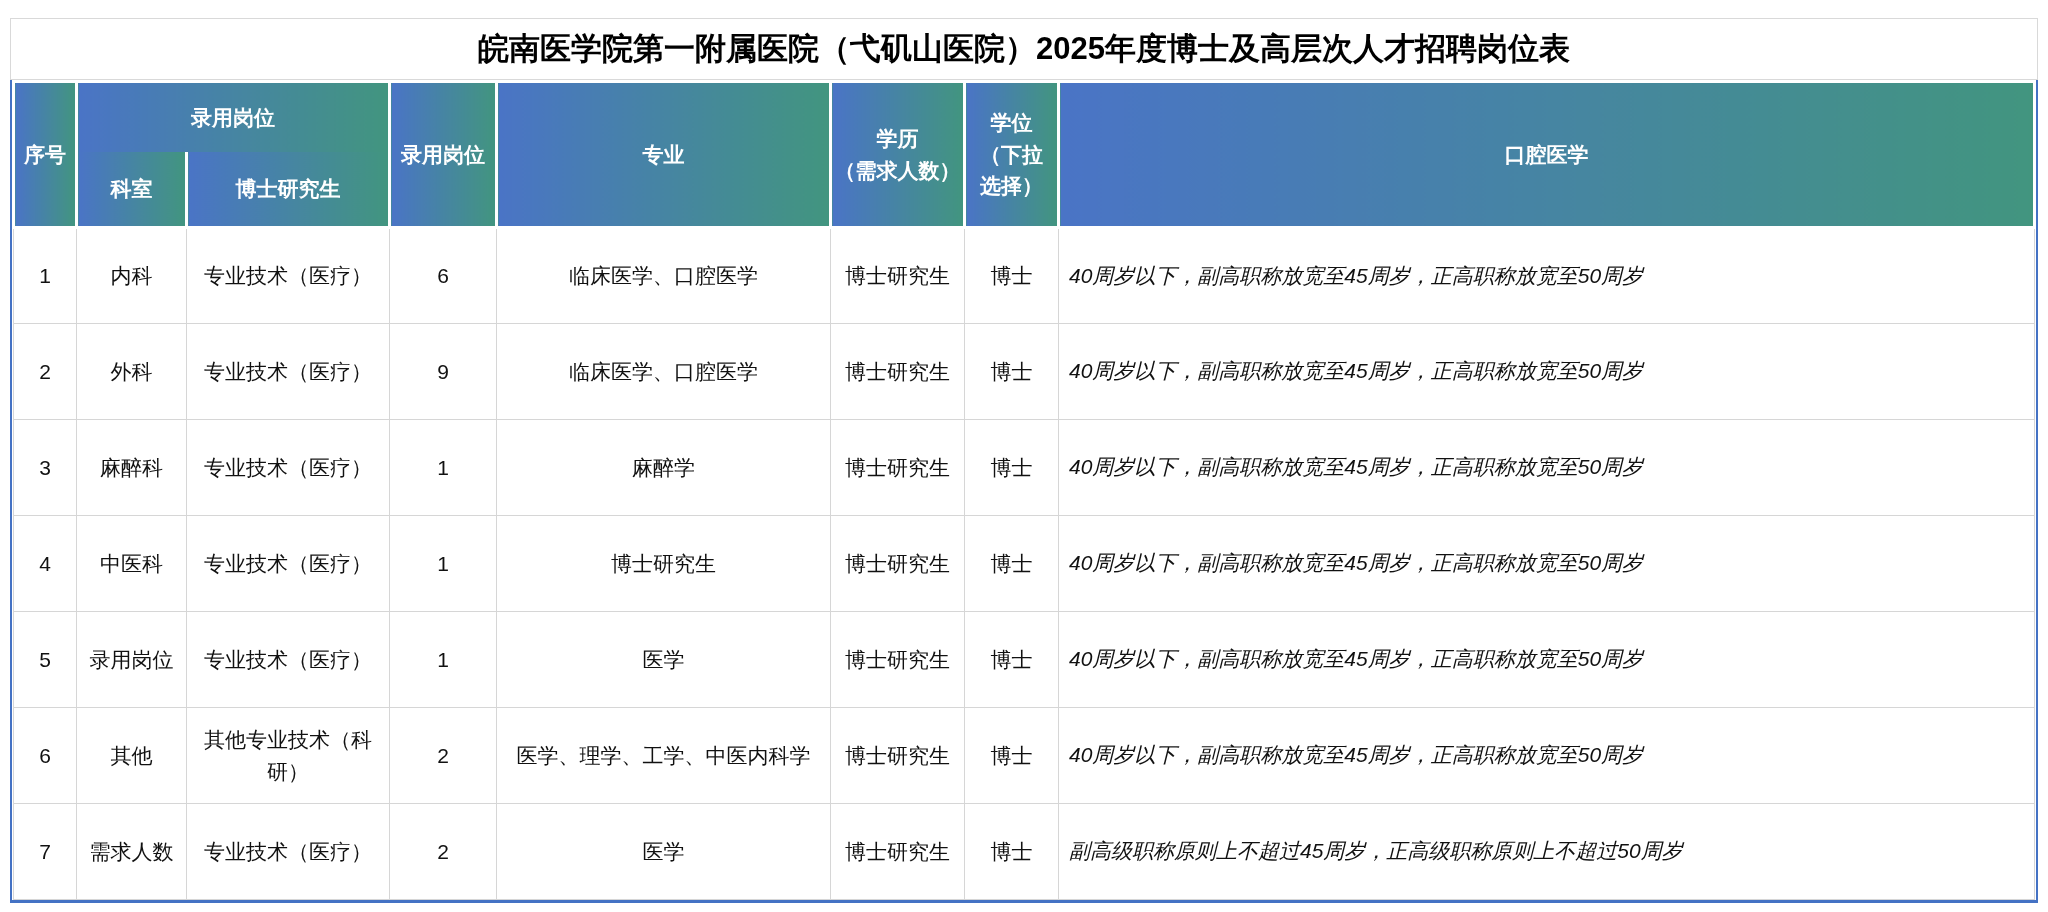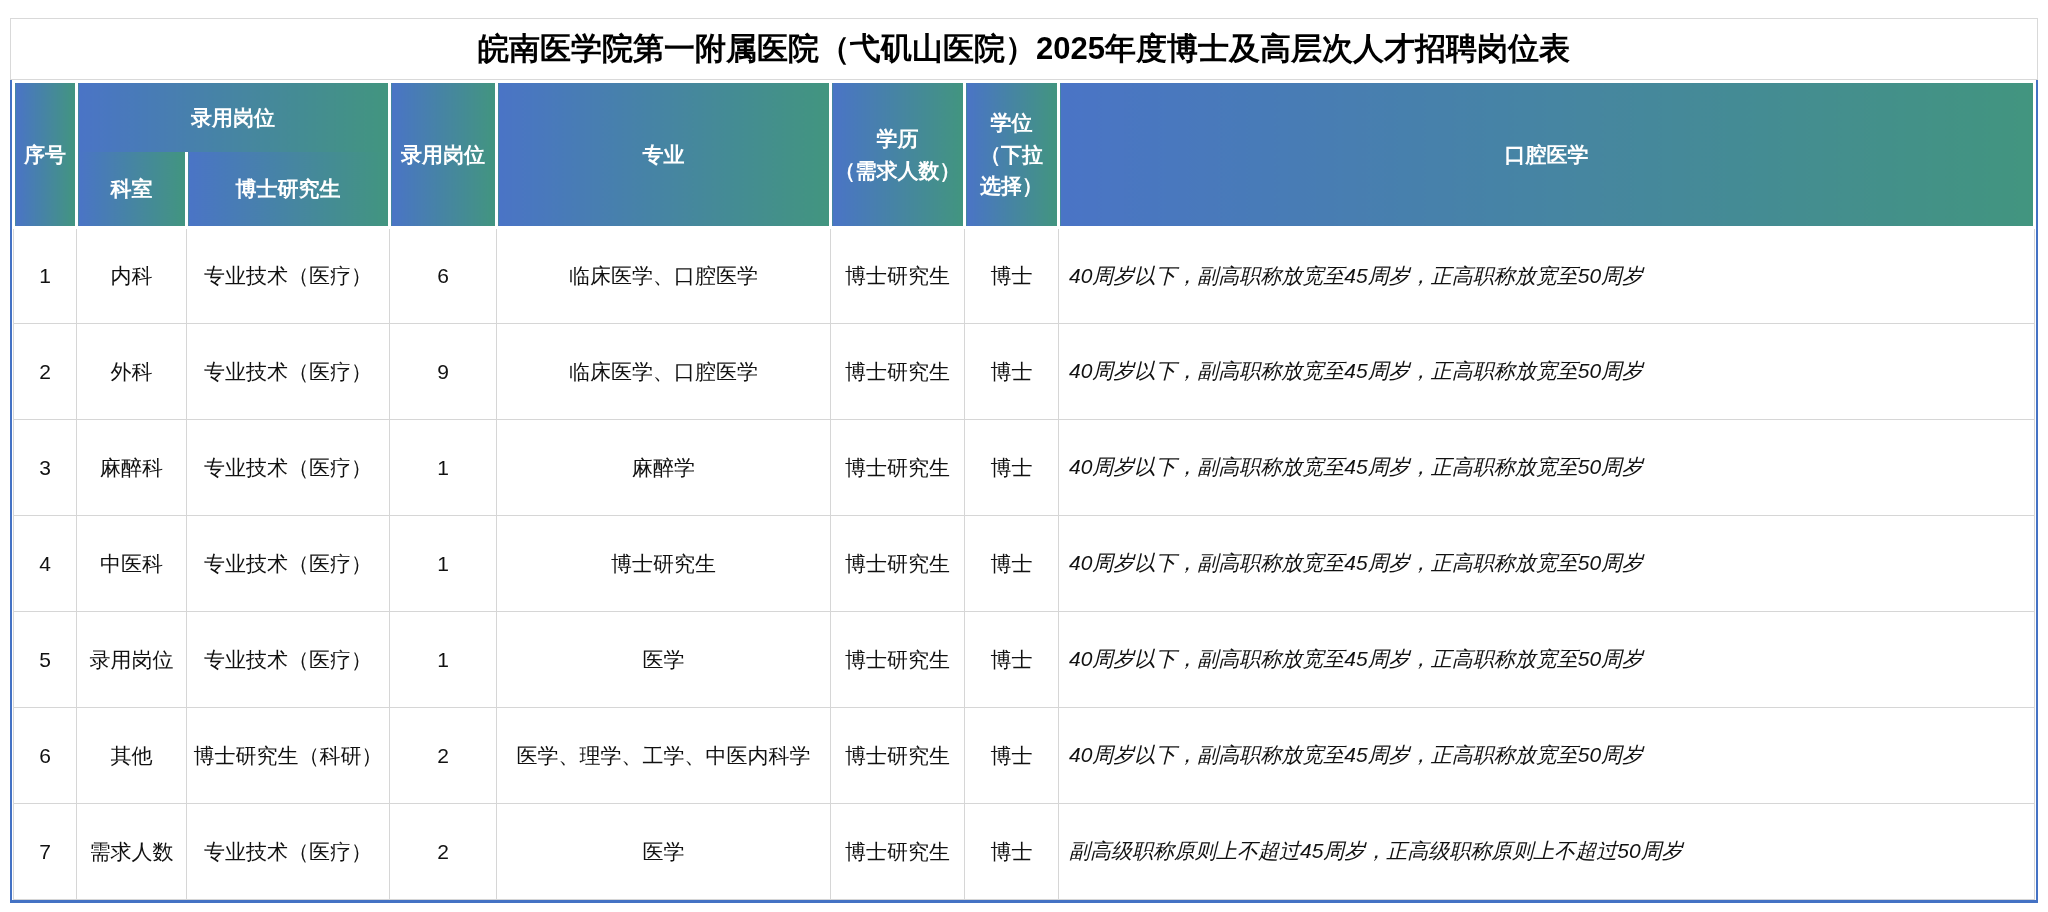--- a/index.html
+++ b/index.html
@@ -157,21 +157,21 @@
           <td>专业技术（医疗）</td>
           <td>1</td>
           <td>医学</td>
           <td>博士研究生</td>
           <td>博士</td>
           <td class="req">40周岁以下，副高职称放宽至45周岁，正高职称放宽至50周岁</td>
         </tr>
         <tr>
           <td>6</td>
           <td>其他</td>
-          <td>博士研究生（科研）</td>
+          <td>其他专业技术（科研）</td>
           <td>2</td>
           <td>医学、理学、工学、中医内科学</td>
           <td>博士研究生</td>
           <td>博士</td>
           <td class="req">40周岁以下，副高职称放宽至45周岁，正高职称放宽至50周岁</td>
         </tr>
         <tr>
           <td>7</td>
           <td>需求人数</td>
           <td>专业技术（医疗）</td>

